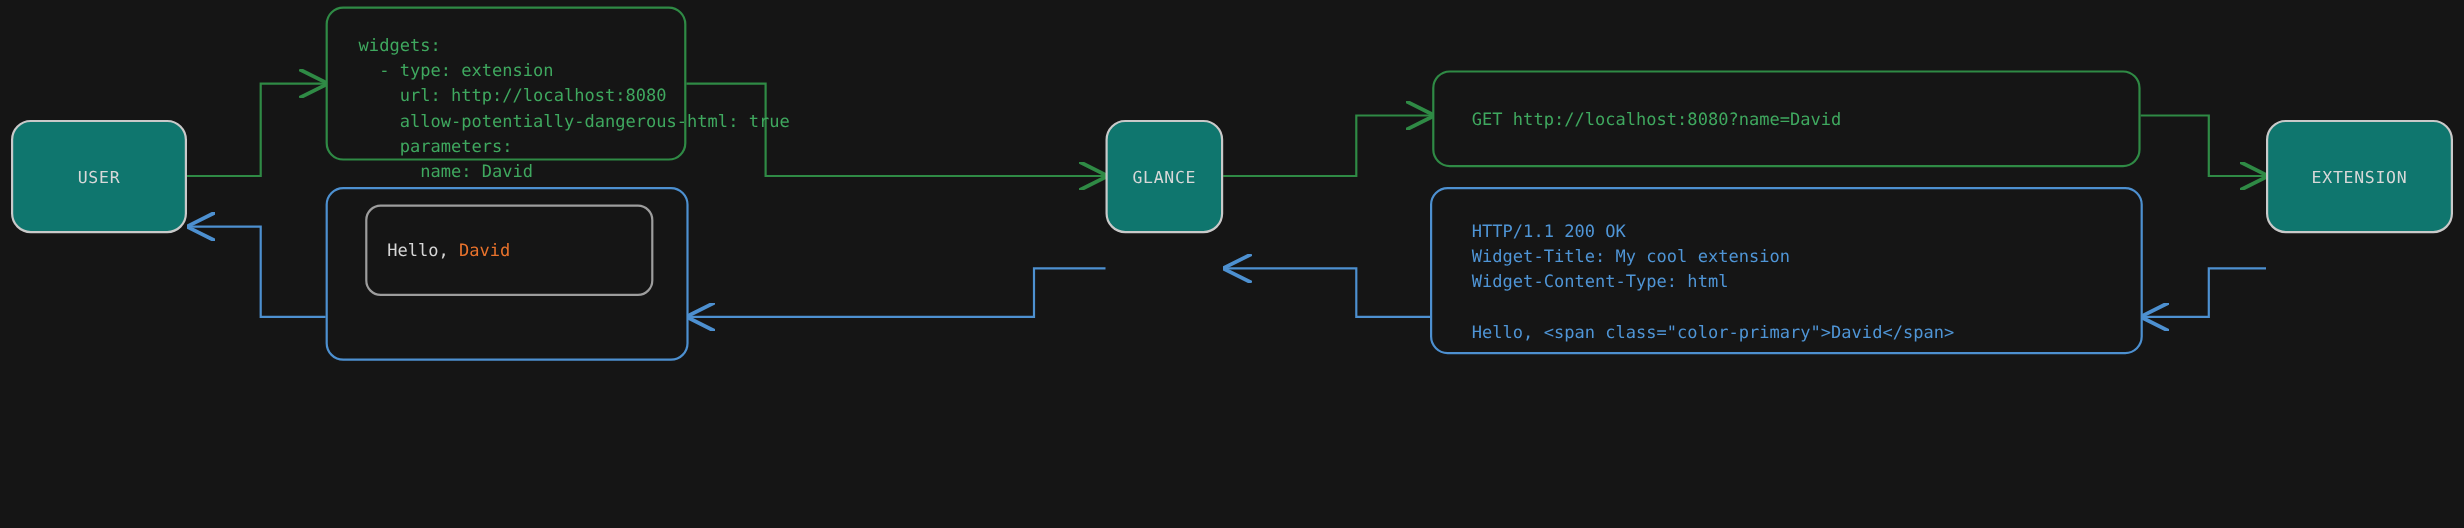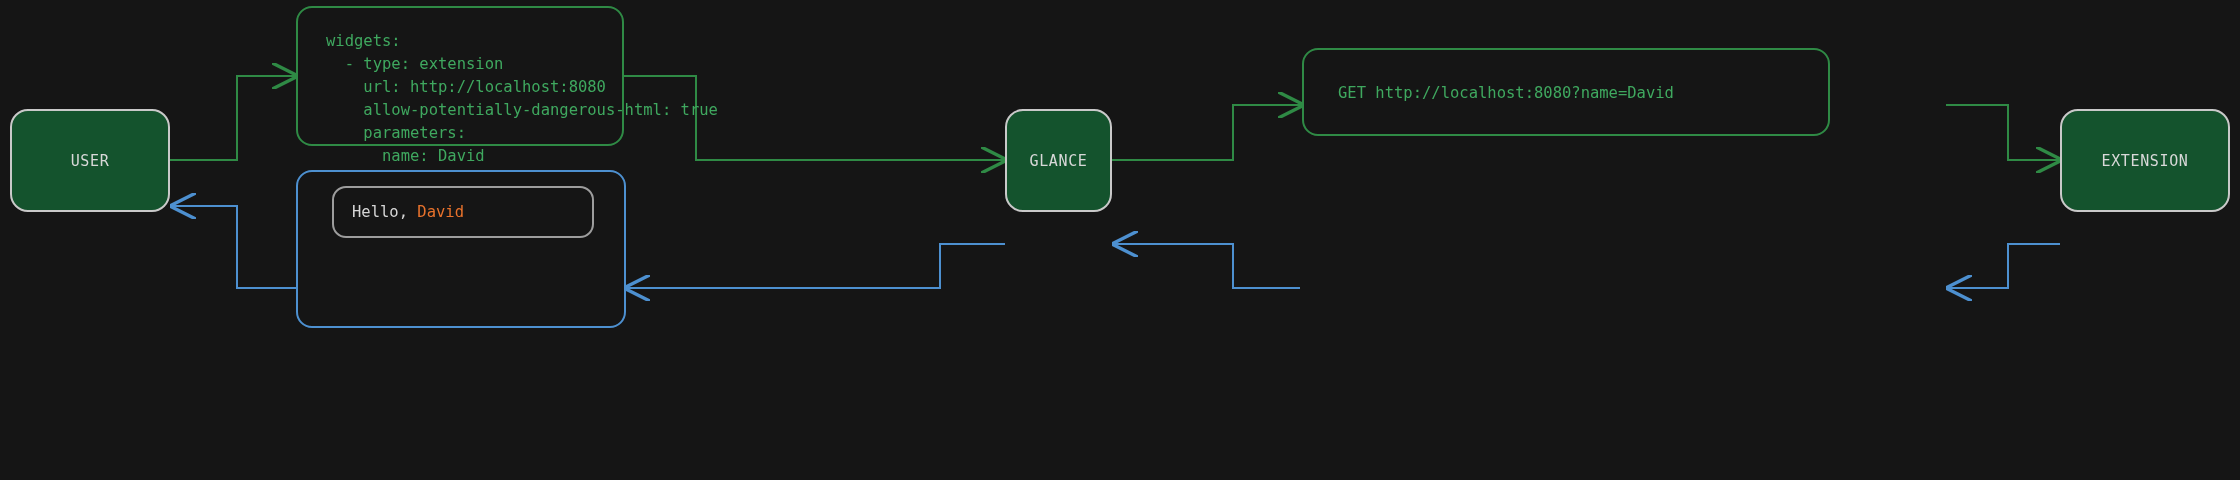--- a/index.html
+++ b/index.html
@@ -25,21 +25,21 @@
     width: 2240px;
     height: 480px;
     pointer-events: none;
   }
 
   
   .node {
     position: absolute;
     border: 2px solid #c9c9c9;
     border-radius: 18px;
-    background: #14532d;
+    background: #0f766e;
     display: flex;
     align-items: center;
     justify-content: center;
     box-sizing: border-box;
     color: #d8d8d8;
     letter-spacing: 0.04em;
   }
   .node-label {
     font-family: "DejaVu Sans Mono", monospace;
     font-size: 15px;
@@ -139,23 +139,30 @@
   <div class="bubble green" style="left:296px; top:6px; width:328px; height:140px;">
     <pre class="code green" style="margin:22px 0 0 28px;">widgets:
   - type: extension
     url: http://localhost:8080
     allow-potentially-dangerous-html: true
     parameters:
       name: David</pre>
   </div>
 
   <div class="bubble blue" style="left:296px; top:170px; width:330px; height:158px;">
-    <div class="widget-card" style="margin:14px 0 0 34px; width:262px; height:52px;">
+    <div class="widget-card" style="margin:14px 0 0 34px; width:262px; height:83px;">
       <div class="widget-body"><span>Hello, </span><span class="accent-name">David</span></div>
     </div>
   </div>
 
-  <div class="bubble green" style="left:1302px; top:48px; width:528px; height:88px;">
+  <div class="bubble green" style="left:1302px; top:64px; width:644px; height:88px;">
     <pre class="code green" style="margin:32px 0 0 34px;">GET http://localhost:8080?name=David</pre>
   </div>
 
+  <div class="bubble blue" style="left:1300px; top:170px; width:648px; height:152px;">
+    <pre class="code blue" style="margin:27px 0 0 36px;">HTTP/1.1 200 OK
+Widget-Title: My cool extension
+Widget-Content-Type: html
+
+Hello, &lt;span class="color-primary"&gt;David&lt;/span&gt;</pre>
+  </div>
 
 </div>
 
 </body></html>

